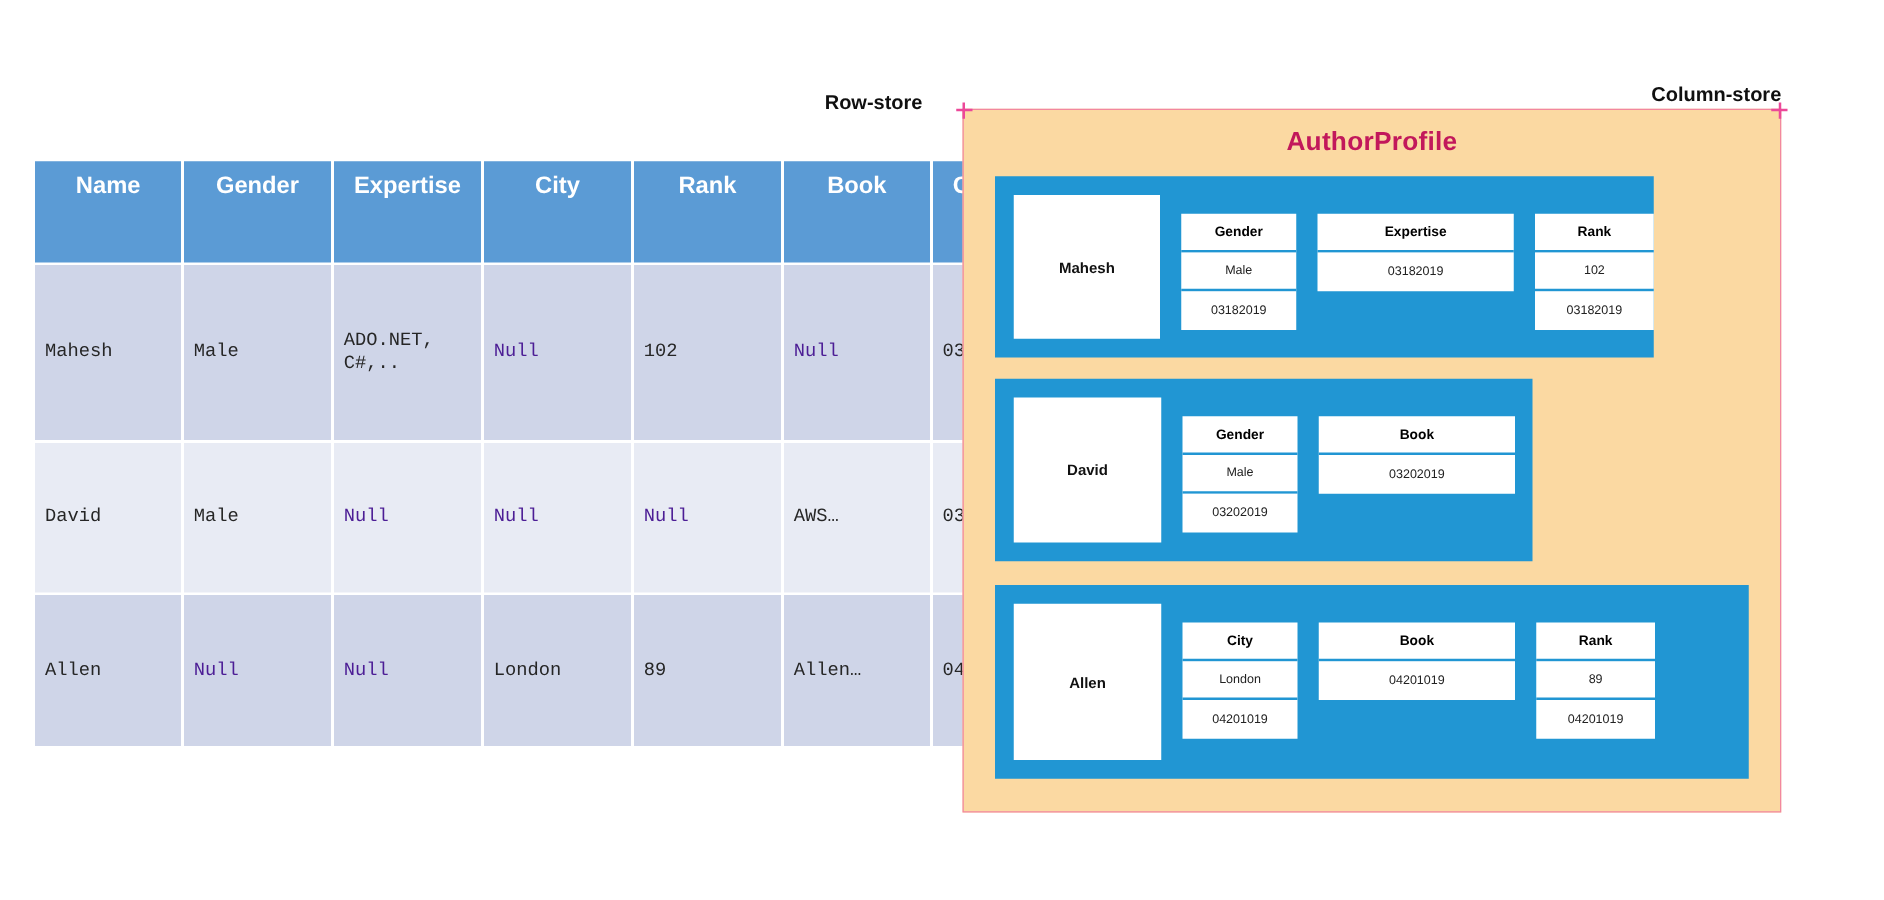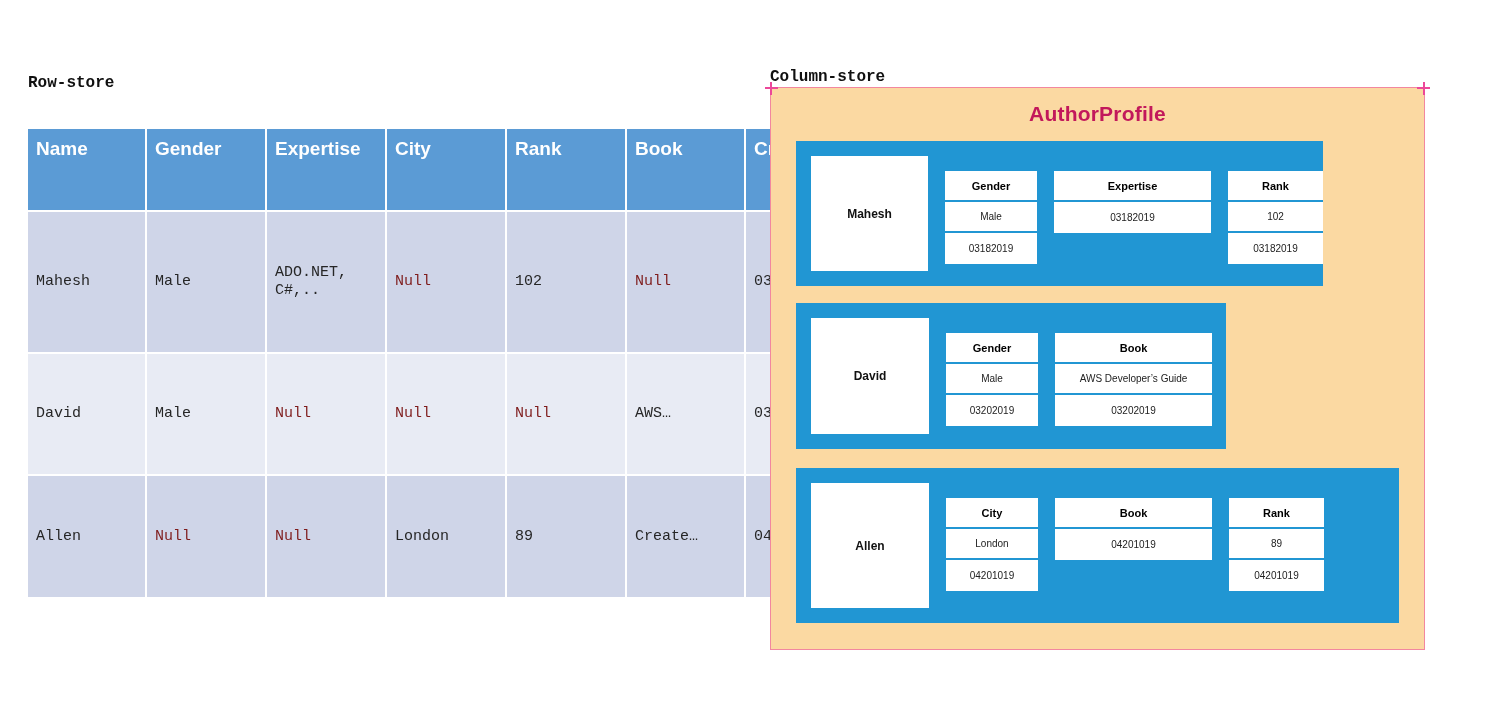--- a/index.html
+++ b/index.html
@@ -8,25 +8,25 @@
     width:1507px;height:720px;
     background:#ffffff;
     font-family:"Liberation Sans", sans-serif;
     overflow:hidden;
     position:relative;
   }
 
   
   .panel-title{
     position:absolute;
-    font-family:Liberation Mono, monospace;
+    font-family:Liberation Sans, sans-serif;
     font-weight:bold;
     font-size:16px;
     color:#101010;
-    text-align:left;
+    text-align:right;
     white-space:nowrap;
   }
 
   
   #rowstore-title{ left:28px; top:74px; width:710px; }
 
   #rowstore-table{
     position:absolute;
     left:28px; top:129px;
     width:710px; height:459px;
@@ -40,35 +40,35 @@
     border-right:2px solid #ffffff;
     border-bottom:2px solid #ffffff;
     overflow:hidden;
   }
   #rowstore-table th{
     background:#5B9BD5;
     color:#ffffff;
     font-family:"Liberation Sans", sans-serif;
     font-weight:bold;
     font-size:19px;
-    text-align:left;
+    text-align:center;
     height:72px;
     line-height:1.12;
     vertical-align:top;
     padding-top:9px;
   }
   #rowstore-table td{
     font-family:"Liberation Mono", monospace;
     font-size:15px;
     color:#262626;
     line-height:1.2;
   }
   #rowstore-table tr.r-odd td{ background:#CFD5E8; }
   #rowstore-table tr.r-even td{ background:#E8EBF4; }
-  #rowstore-table td.nullcell{ color:#7f1d1d; }
+  #rowstore-table td.nullcell{ color:#4c1d95; }
   .c0{width:101px;} .c1{width:102px;} .c2{width:102px;}
   .c3{width:102px;} .c4{width:102px;} .c5{width:101px;} .c6{width:100px;}
   .row-h1{height:142px;} .row-h2{height:122px;} .row-h3{height:123px;}
 
   
   #colstore-title{ left:770px; top:68px; width:655px; }
 
   #colstore-panel{
     position:absolute;
     left:770px; top:87px;
@@ -196,21 +196,21 @@
       <td class="nullcell">Null</td>
       <td>AWS…</td>
       <td>03202019</td>
     </tr>
     <tr class="r-odd row-h3">
       <td>Allen</td>
       <td class="nullcell">Null</td>
       <td class="nullcell">Null</td>
       <td>London</td>
       <td>89</td>
-      <td>Create…</td>
+      <td>Allen…</td>
       <td>04201019</td>
     </tr>
   </tbody>
 </table>
 
 <div class="panel-title" id="colstore-title">Column-store</div>
 
 <div id="colstore-panel">
   <span class="corner-tick tick-tl-h"></span>
   <span class="corner-tick v tick-tl-v"></span>
@@ -242,21 +242,20 @@
   <div class="entity-block" id="block-david">
     <div class="name-box">David</div>
     <div class="col-group">
       <div class="col-stack">
         <div class="cell head w-narrow">Gender</div>
         <div class="cell val w-narrow">Male</div>
         <div class="cell w-narrow">03202019</div>
       </div>
       <div class="col-stack">
         <div class="cell head w-wide">Book</div>
-        <div class="cell val w-wide">AWS Developer’s Guide</div>
         <div class="cell w-wide">03202019</div>
       </div>
     </div>
   </div>
 
   <div class="entity-block" id="block-allen">
     <div class="name-box">Allen</div>
     <div class="col-group">
       <div class="col-stack">
         <div class="cell head w-narrow">City</div>

